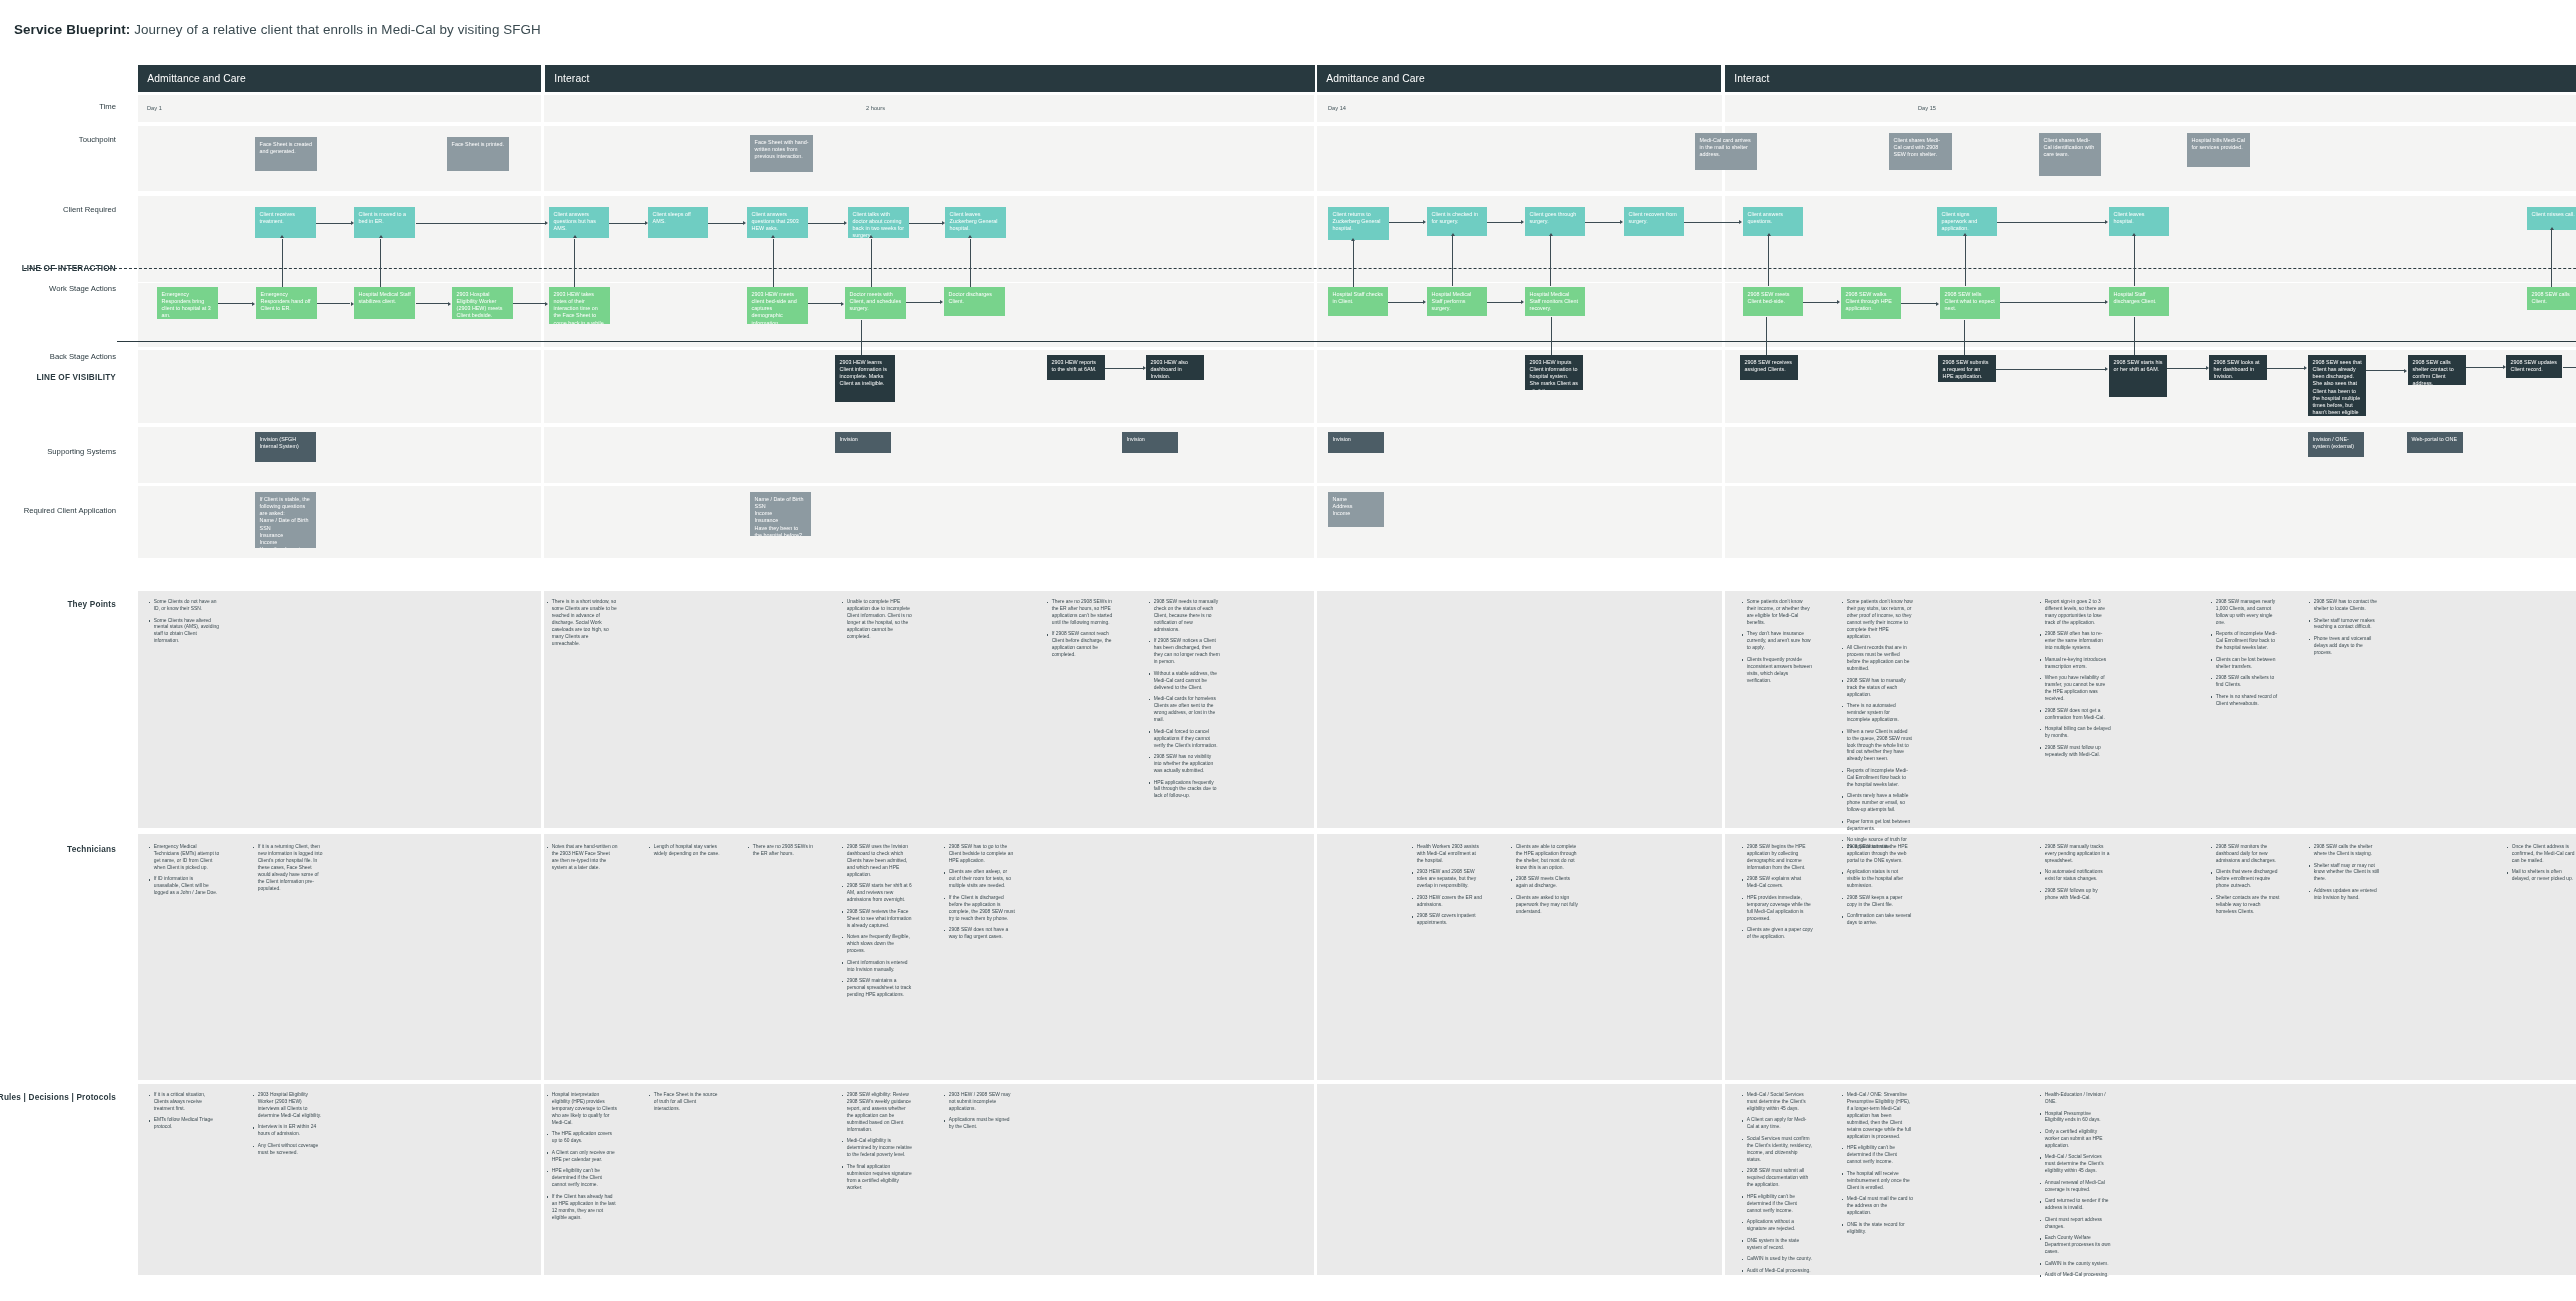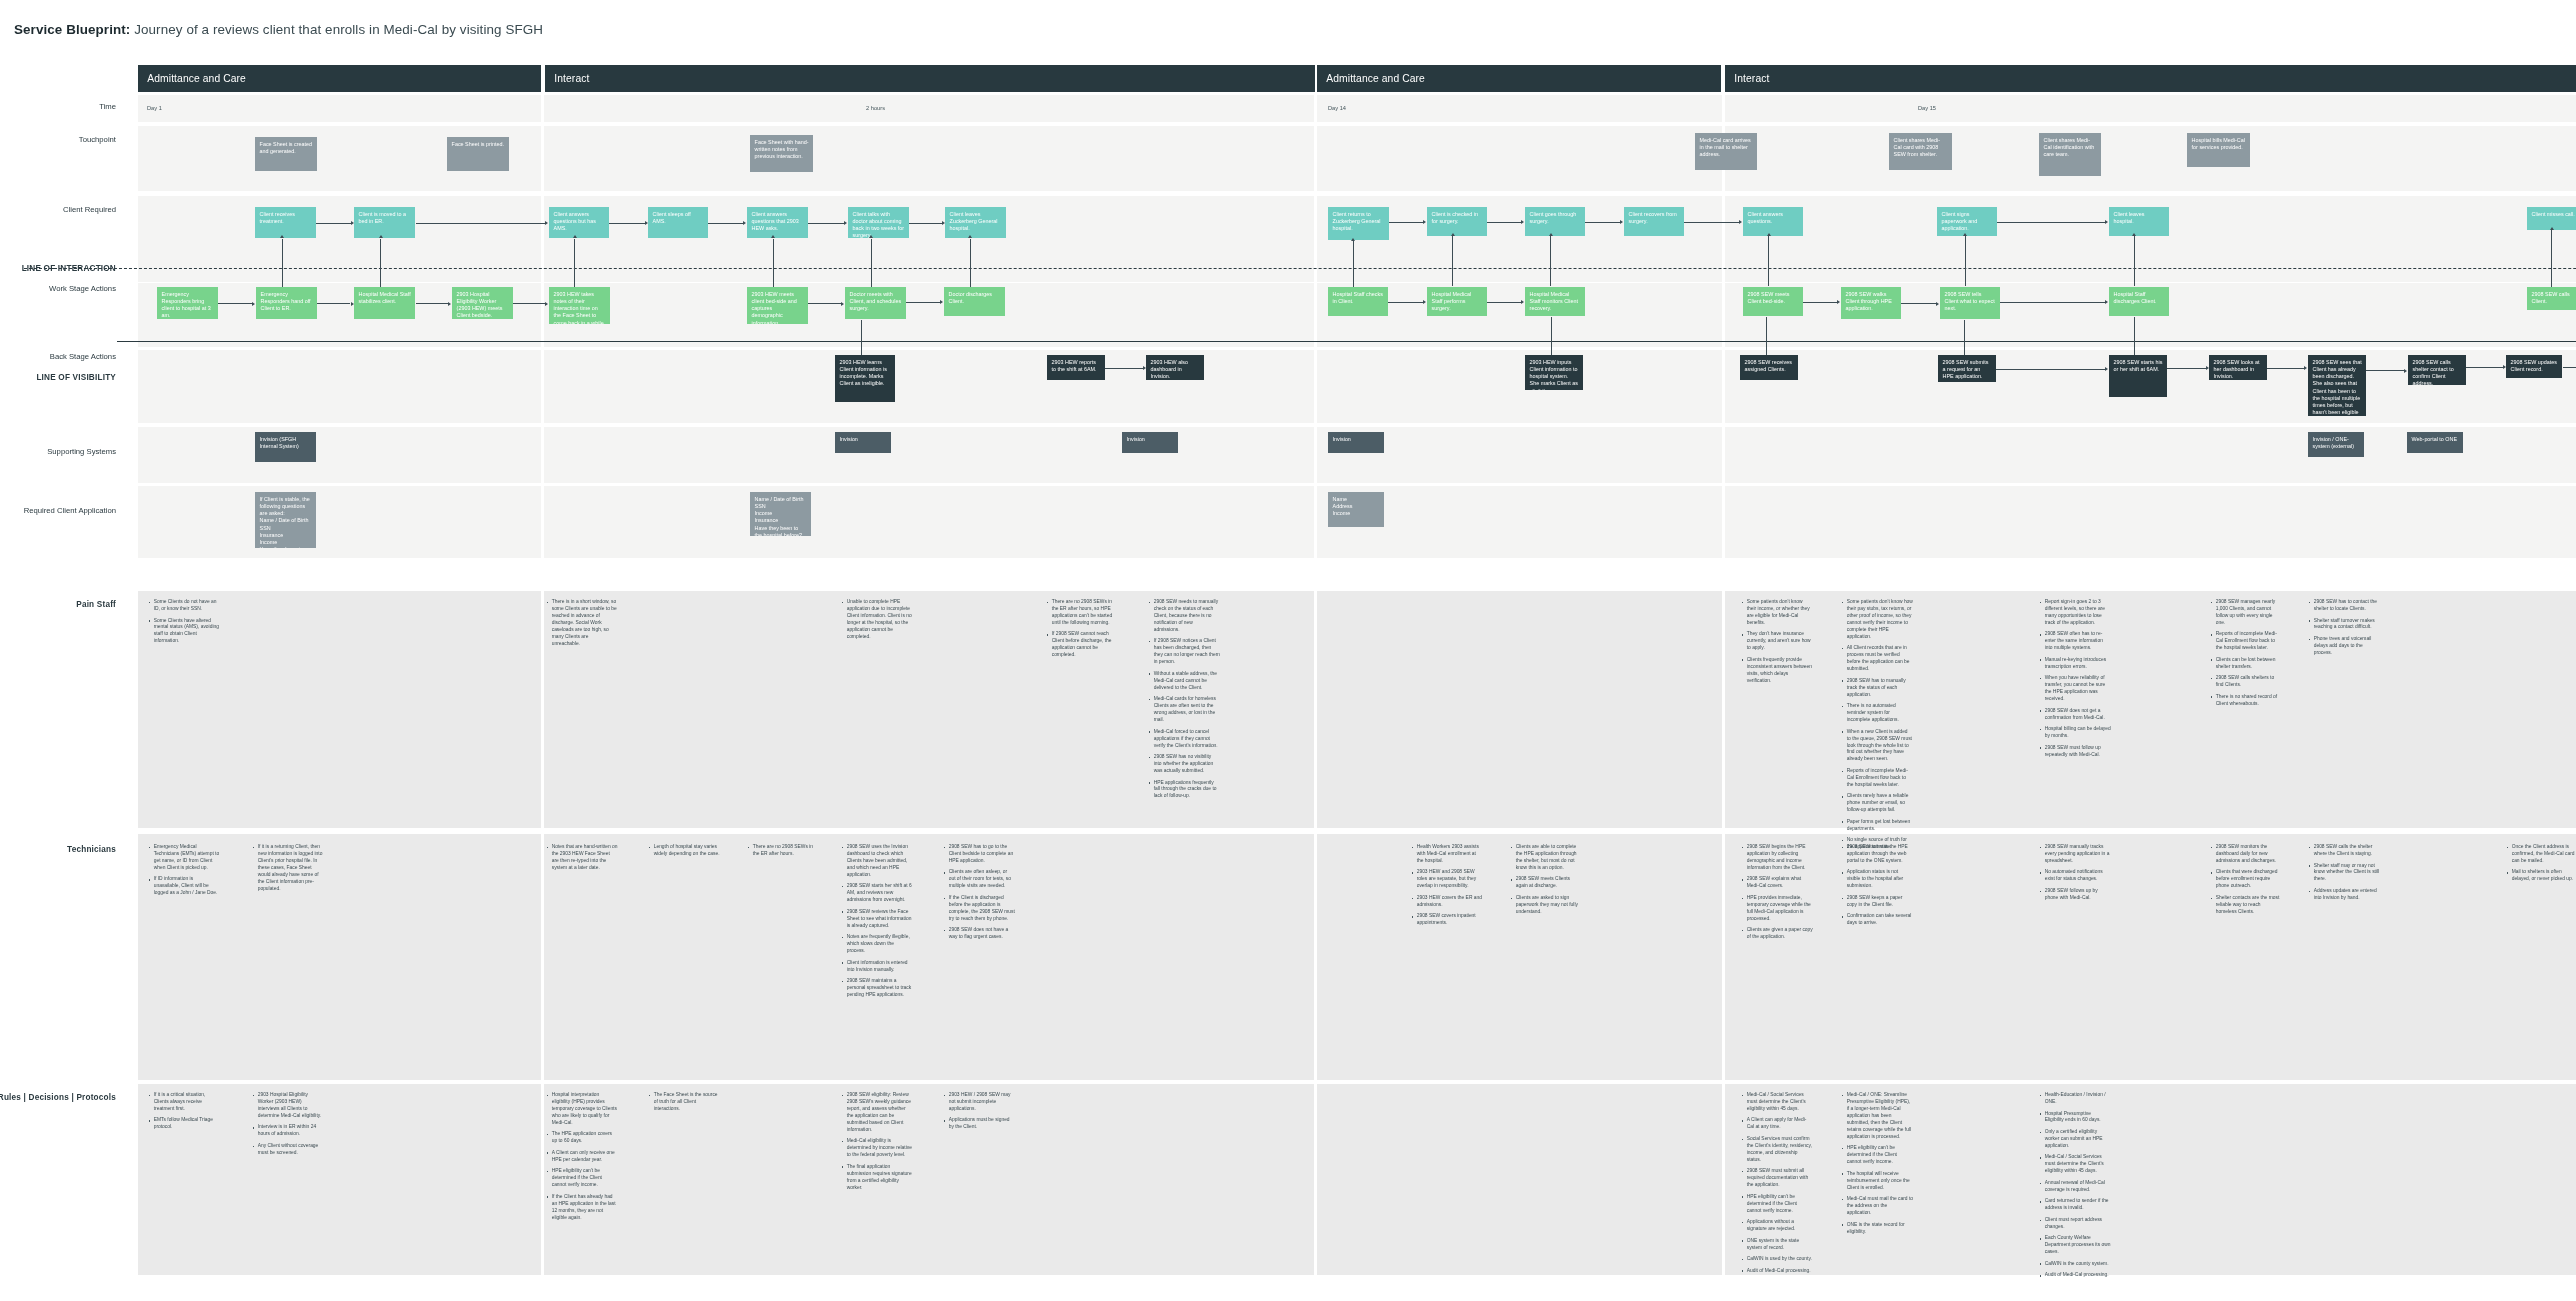--- a/index.html
+++ b/index.html
@@ -139,21 +139,21 @@
     border-right: 2.1px solid transparent;
     border-bottom: 3.6px solid #3c4c53;
   }
 </style>
 </head>
 <body>
 
 <div id="page">
 
   <div id="title">
-    <span class="t-strong">Service Blueprint:</span><span class="t-light"> Journey of a reviews client that enrolls in Medi-Cal by visiting SFGH</span>
+    <span class="t-strong">Service Blueprint:</span><span class="t-light"> Journey of a relative client that enrolls in Medi-Cal by visiting SFGH</span>
   </div>
 
   <div class="rowband" style="left:138px;top:95px;width:3153px;height:27px;"></div>
   <div class="rowband" style="left:138px;top:126px;width:3153px;height:65px;"></div>
   <div class="rowband" style="left:138px;top:196px;width:3153px;height:86px;"></div>
   <div class="rowband" style="left:138px;top:283px;width:3153px;height:64px;"></div>
   <div class="rowband" style="left:138px;top:350px;width:3153px;height:73px;"></div>
   <div class="rowband" style="left:138px;top:427px;width:3153px;height:56px;"></div>
   <div class="rowband" style="left:138px;top:486px;width:3153px;height:72px;"></div>
   <div class="rowband alt" style="left:138px;top:591px;width:3153px;height:237px;"></div>
@@ -181,21 +181,21 @@
 
   <div class="rowlabel" style="right:3188px;top:103px;">Time</div>
   <div class="rowlabel" style="right:3188px;top:136px;">Touchpoint</div>
   <div class="rowlabel" style="right:3188px;top:206px;">Client Required</div>
   <div class="rowlabel bold" style="right:3188px;top:264px;">LINE OF INTERACTION</div>
   <div class="rowlabel" style="right:3188px;top:285px;">Work Stage Actions</div>
   <div class="rowlabel bold" style="right:3188px;top:335px;margin-top:38px;">LINE OF VISIBILITY</div>
   <div class="rowlabel" style="right:3188px;top:353px;">Back Stage Actions</div>
   <div class="rowlabel" style="right:3188px;top:448px;">Supporting Systems</div>
   <div class="rowlabel" style="right:3188px;top:507px;">Required Client Application</div>
-  <div class="rowlabel bold" style="right:3188px;top:600px;">Pain Staff</div>
+  <div class="rowlabel bold" style="right:3188px;top:600px;">They Points</div>
   <div class="rowlabel bold" style="right:3188px;top:845px;">Technicians</div>
   <div class="rowlabel bold" style="right:3188px;top:1093px;">Rules | Decisions | Protocols</div>
 
   <div id="time-ticks">
       <div class="timetick" style="left: 147px; top: 105px;">Day 1</div>
       <div class="timetick" style="left: 866px; top: 105px;">2 hours</div>
       <div class="timetick" style="left: 1328px; top: 105px;">Day 14</div>
       <div class="timetick" style="left: 1918px; top: 105px;">Day 15</div>
     </div>
 

